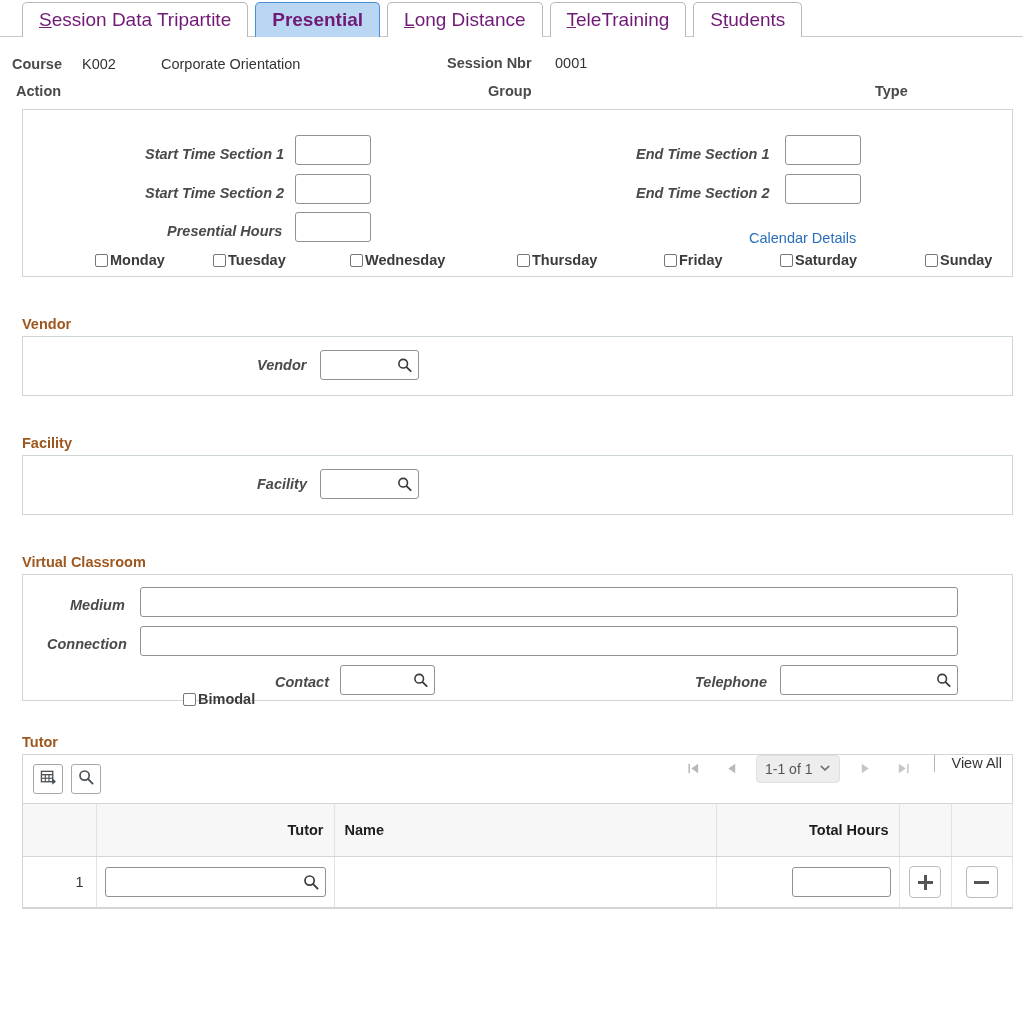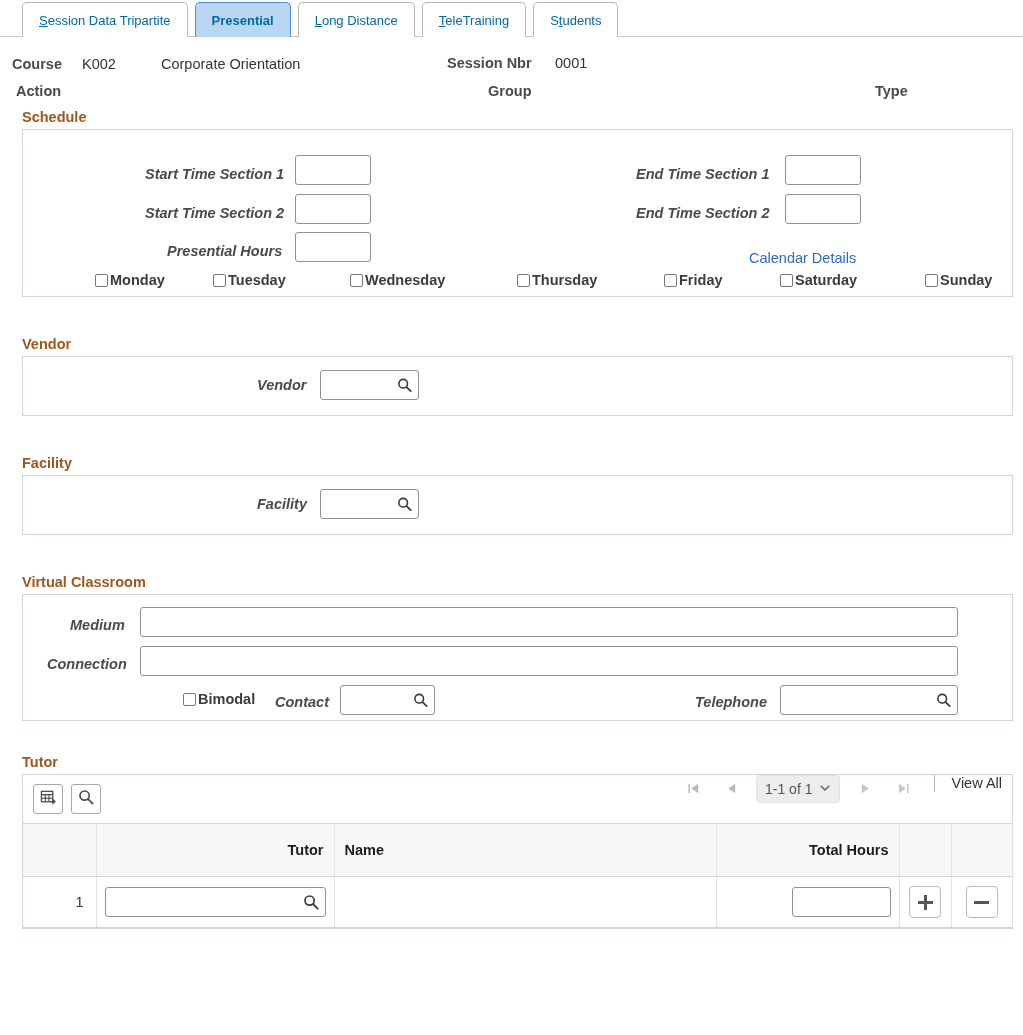--- a/index.html
+++ b/index.html
@@ -33,22 +33,22 @@
     z-index: 2;
     height: 35px;
     padding: 0 16px;
     display: flex;
     align-items: center;
     justify-content: center;
     background: #ffffff;
     border: 1px solid #b9b9b9;
     border-bottom: none;
     border-radius: 5px 5px 0 0;
-    font-size: 13px;
-    color: #0369a1;
+    font-size: 19px;
+    color: #701a75;
     white-space: nowrap;
     cursor: pointer;
   }
   .tab.active {
     background: #b9d7f2;
     border-color: #4a90d9;
     font-weight: bold;
   }
   .tab u { text-decoration: underline; }
 
@@ -232,21 +232,20 @@
   <span class="hdr-value" style="left:555px; top:4px;">0001</span>
   <span class="hdr-label" style="left:16px; top:32px;">Action</span>
   <span class="hdr-value" style="left:82px; top:32px;"></span>
   <span class="hdr-label" style="left:488px; top:32px;">Group</span>
   <span class="hdr-value" style="left:560px; top:32px;"></span>
   <span class="hdr-label" style="left:875px; top:32px;">Type</span>
   <span class="hdr-value" style="left:930px; top:32px;"></span>
 </div>
 
 <div class="section">
-  <div class="section-title">Schedule</div>
   <div class="panel" style="height:168px;">
 
     <span class="lbl" style="position:absolute; left:122px; top:36px;">Start Time Section 1</span>
     <input class="inp" style="position: absolute; left: 272px; top: 25px; width: 76px;" value="">
 
     <span class="lbl" style="position:absolute; left:122px; top:75px;">Start Time Section 2</span>
     <input class="inp" style="position: absolute; left: 272px; top: 64px; width: 76px;" value="">
 
     <span class="lbl" style="position:absolute; left:144px; top:113px;">Presential Hours</span>
     <input class="inp" style="position: absolute; left: 272px; top: 102px; width: 76px;" value="">
@@ -325,21 +324,21 @@
 <div class="section" style="margin-top:39px;">
   <div class="section-title">Virtual Classroom</div>
   <div class="panel" style="height:127px;">
 
     <span class="lbl" style="position:absolute; left:47px; top:22px;">Medium</span>
     <input class="inp" style="position: absolute; left: 117px; top: 12px; width: 818px;" value="">
 
     <span class="lbl" style="position:absolute; left:24px; top:61px;">Connection</span>
     <input class="inp" style="position: absolute; left: 117px; top: 51px; width: 818px;" value="">
 
-    <div class="cbrow" style="left:122px; top:96px;">
+    <div class="cbrow" style="left:122px; top:116px;">
       <span class="cb"></span>
         <span class="cb-label">Bimodal</span>
     </div>
 
     <span class="lbl" style="position:absolute; left:252px; top:99px;">Contact</span>
     <span class="inp-wrap" style="position:absolute; left:317px; top:90px;">
       <input class="inp" style="width: 95px; padding-right: 26px;" value="">
       <span class="mag">
         <svg width="15" height="15" viewBox="0 0 16 16">
             <circle cx="6.6" cy="6.6" r="4.6" fill="none" stroke="#3b3b3b" stroke-width="1.7"></circle>

